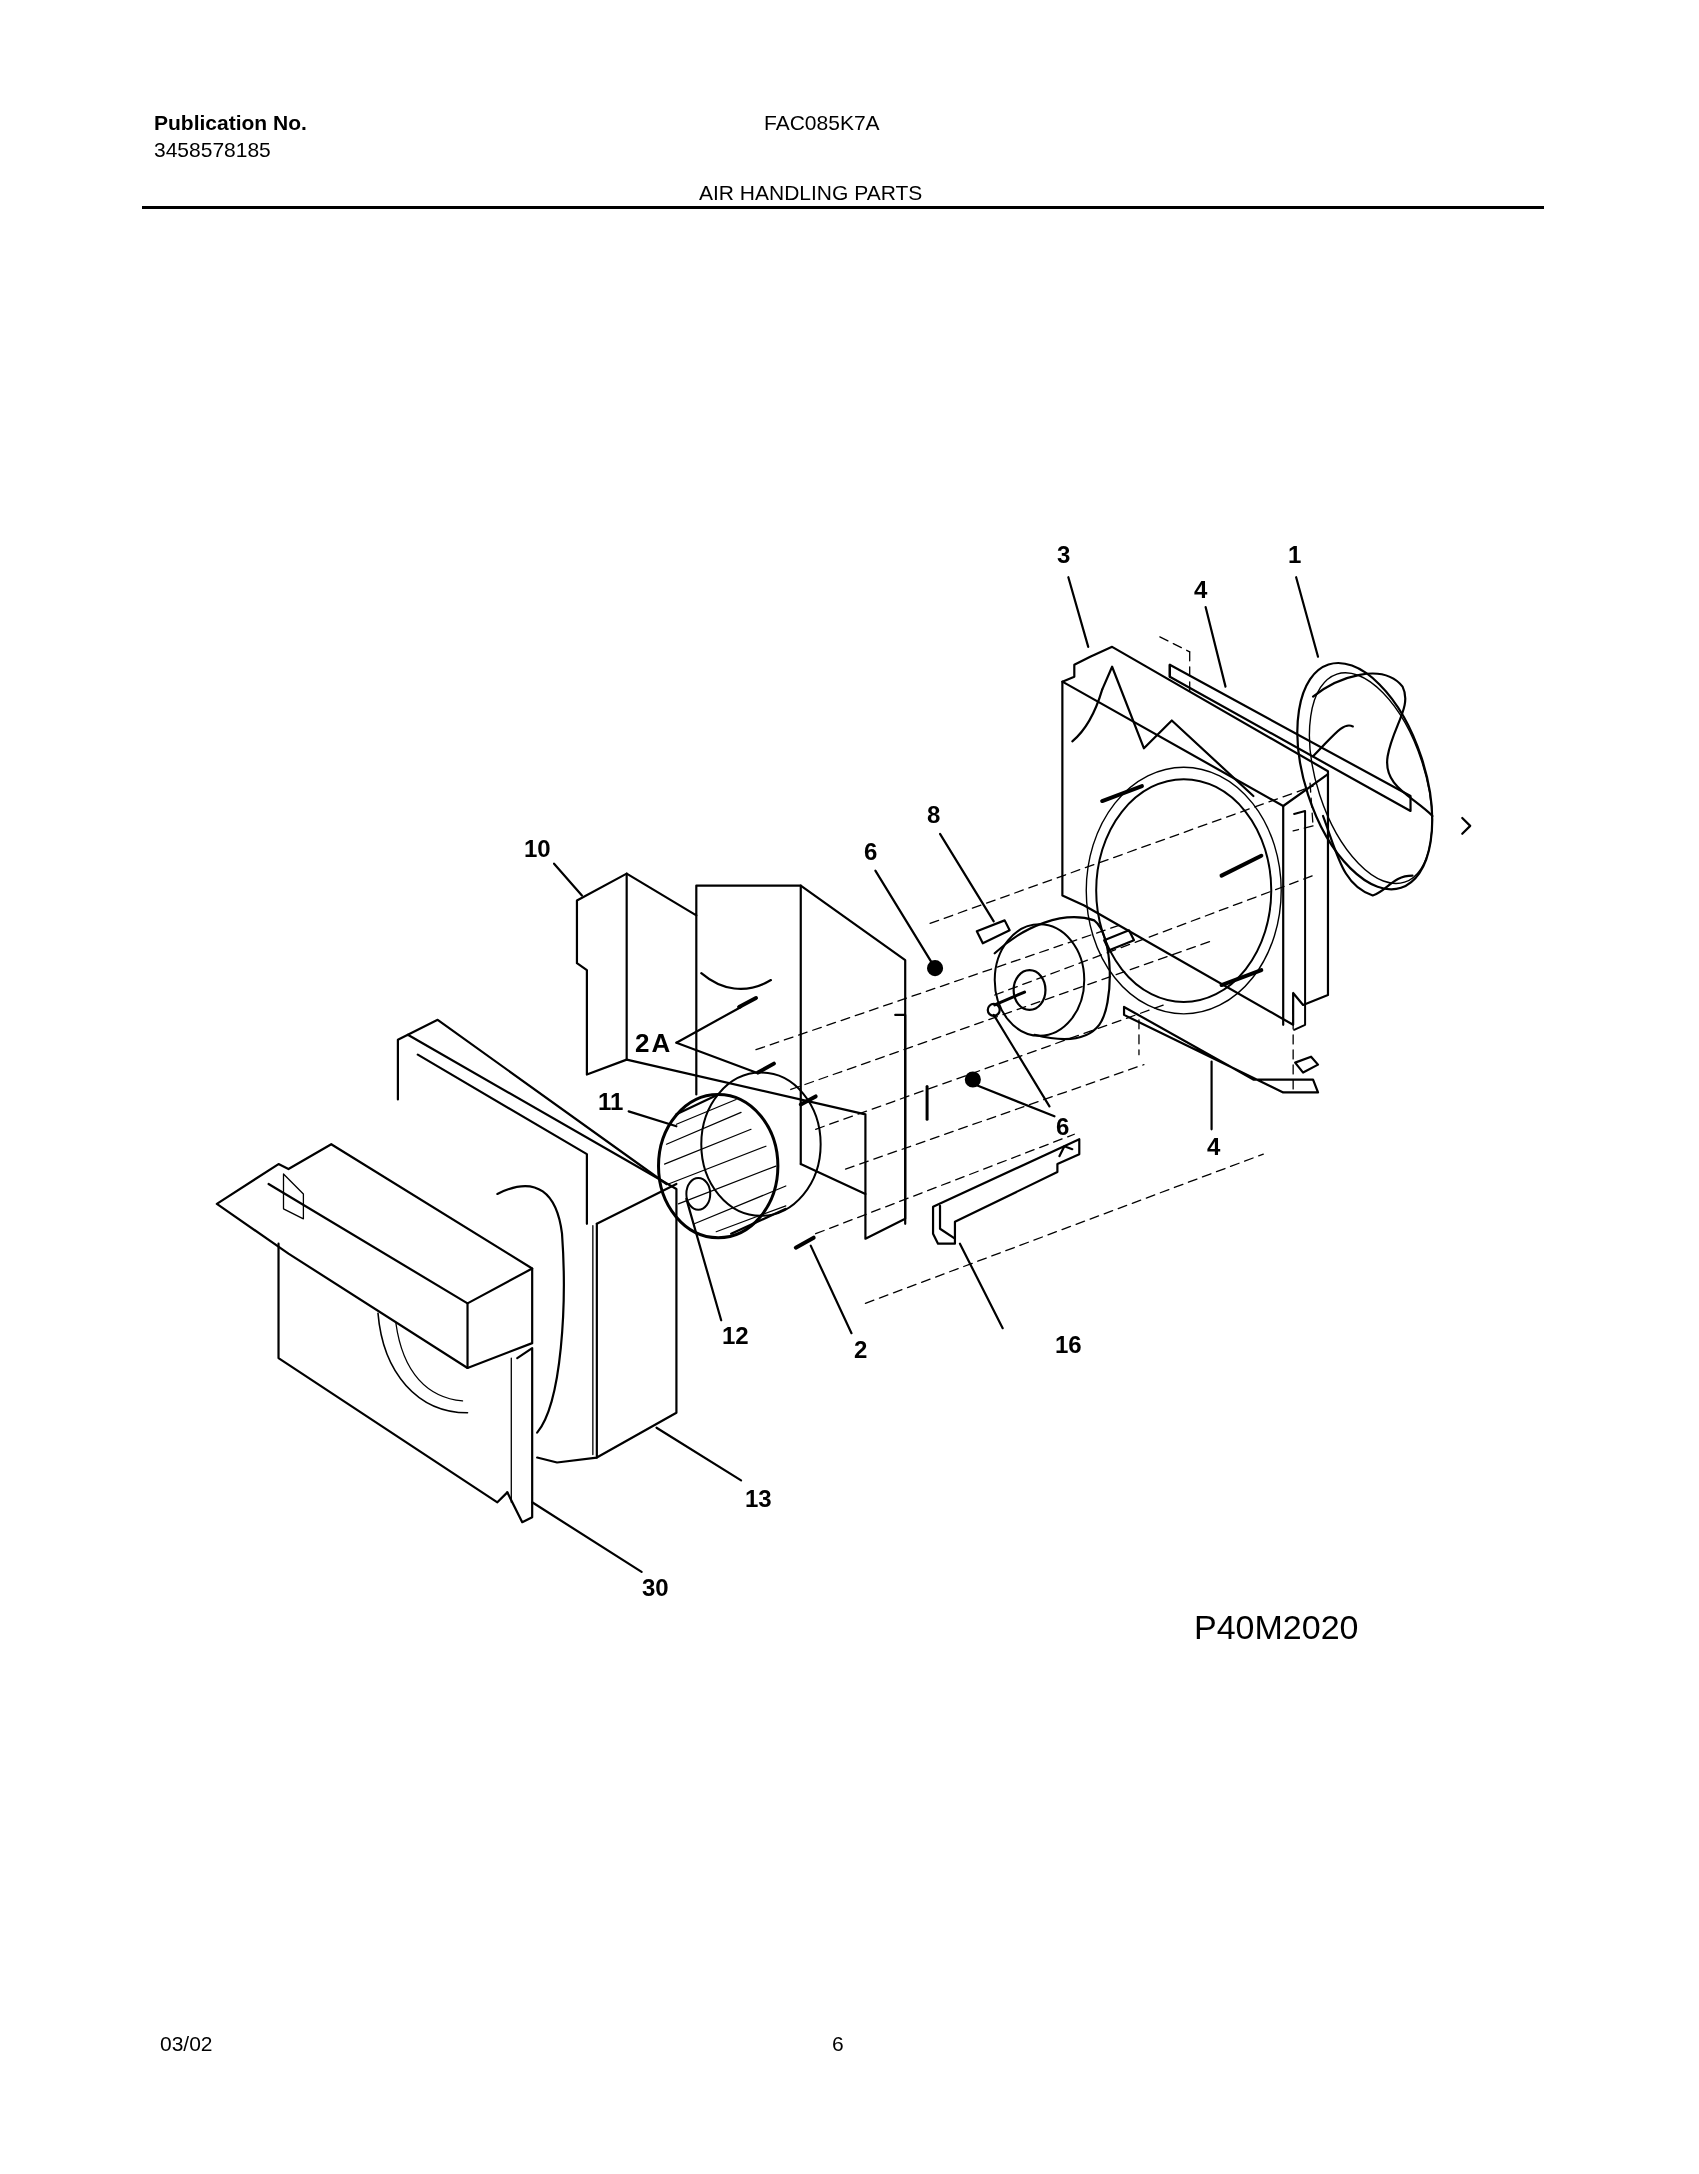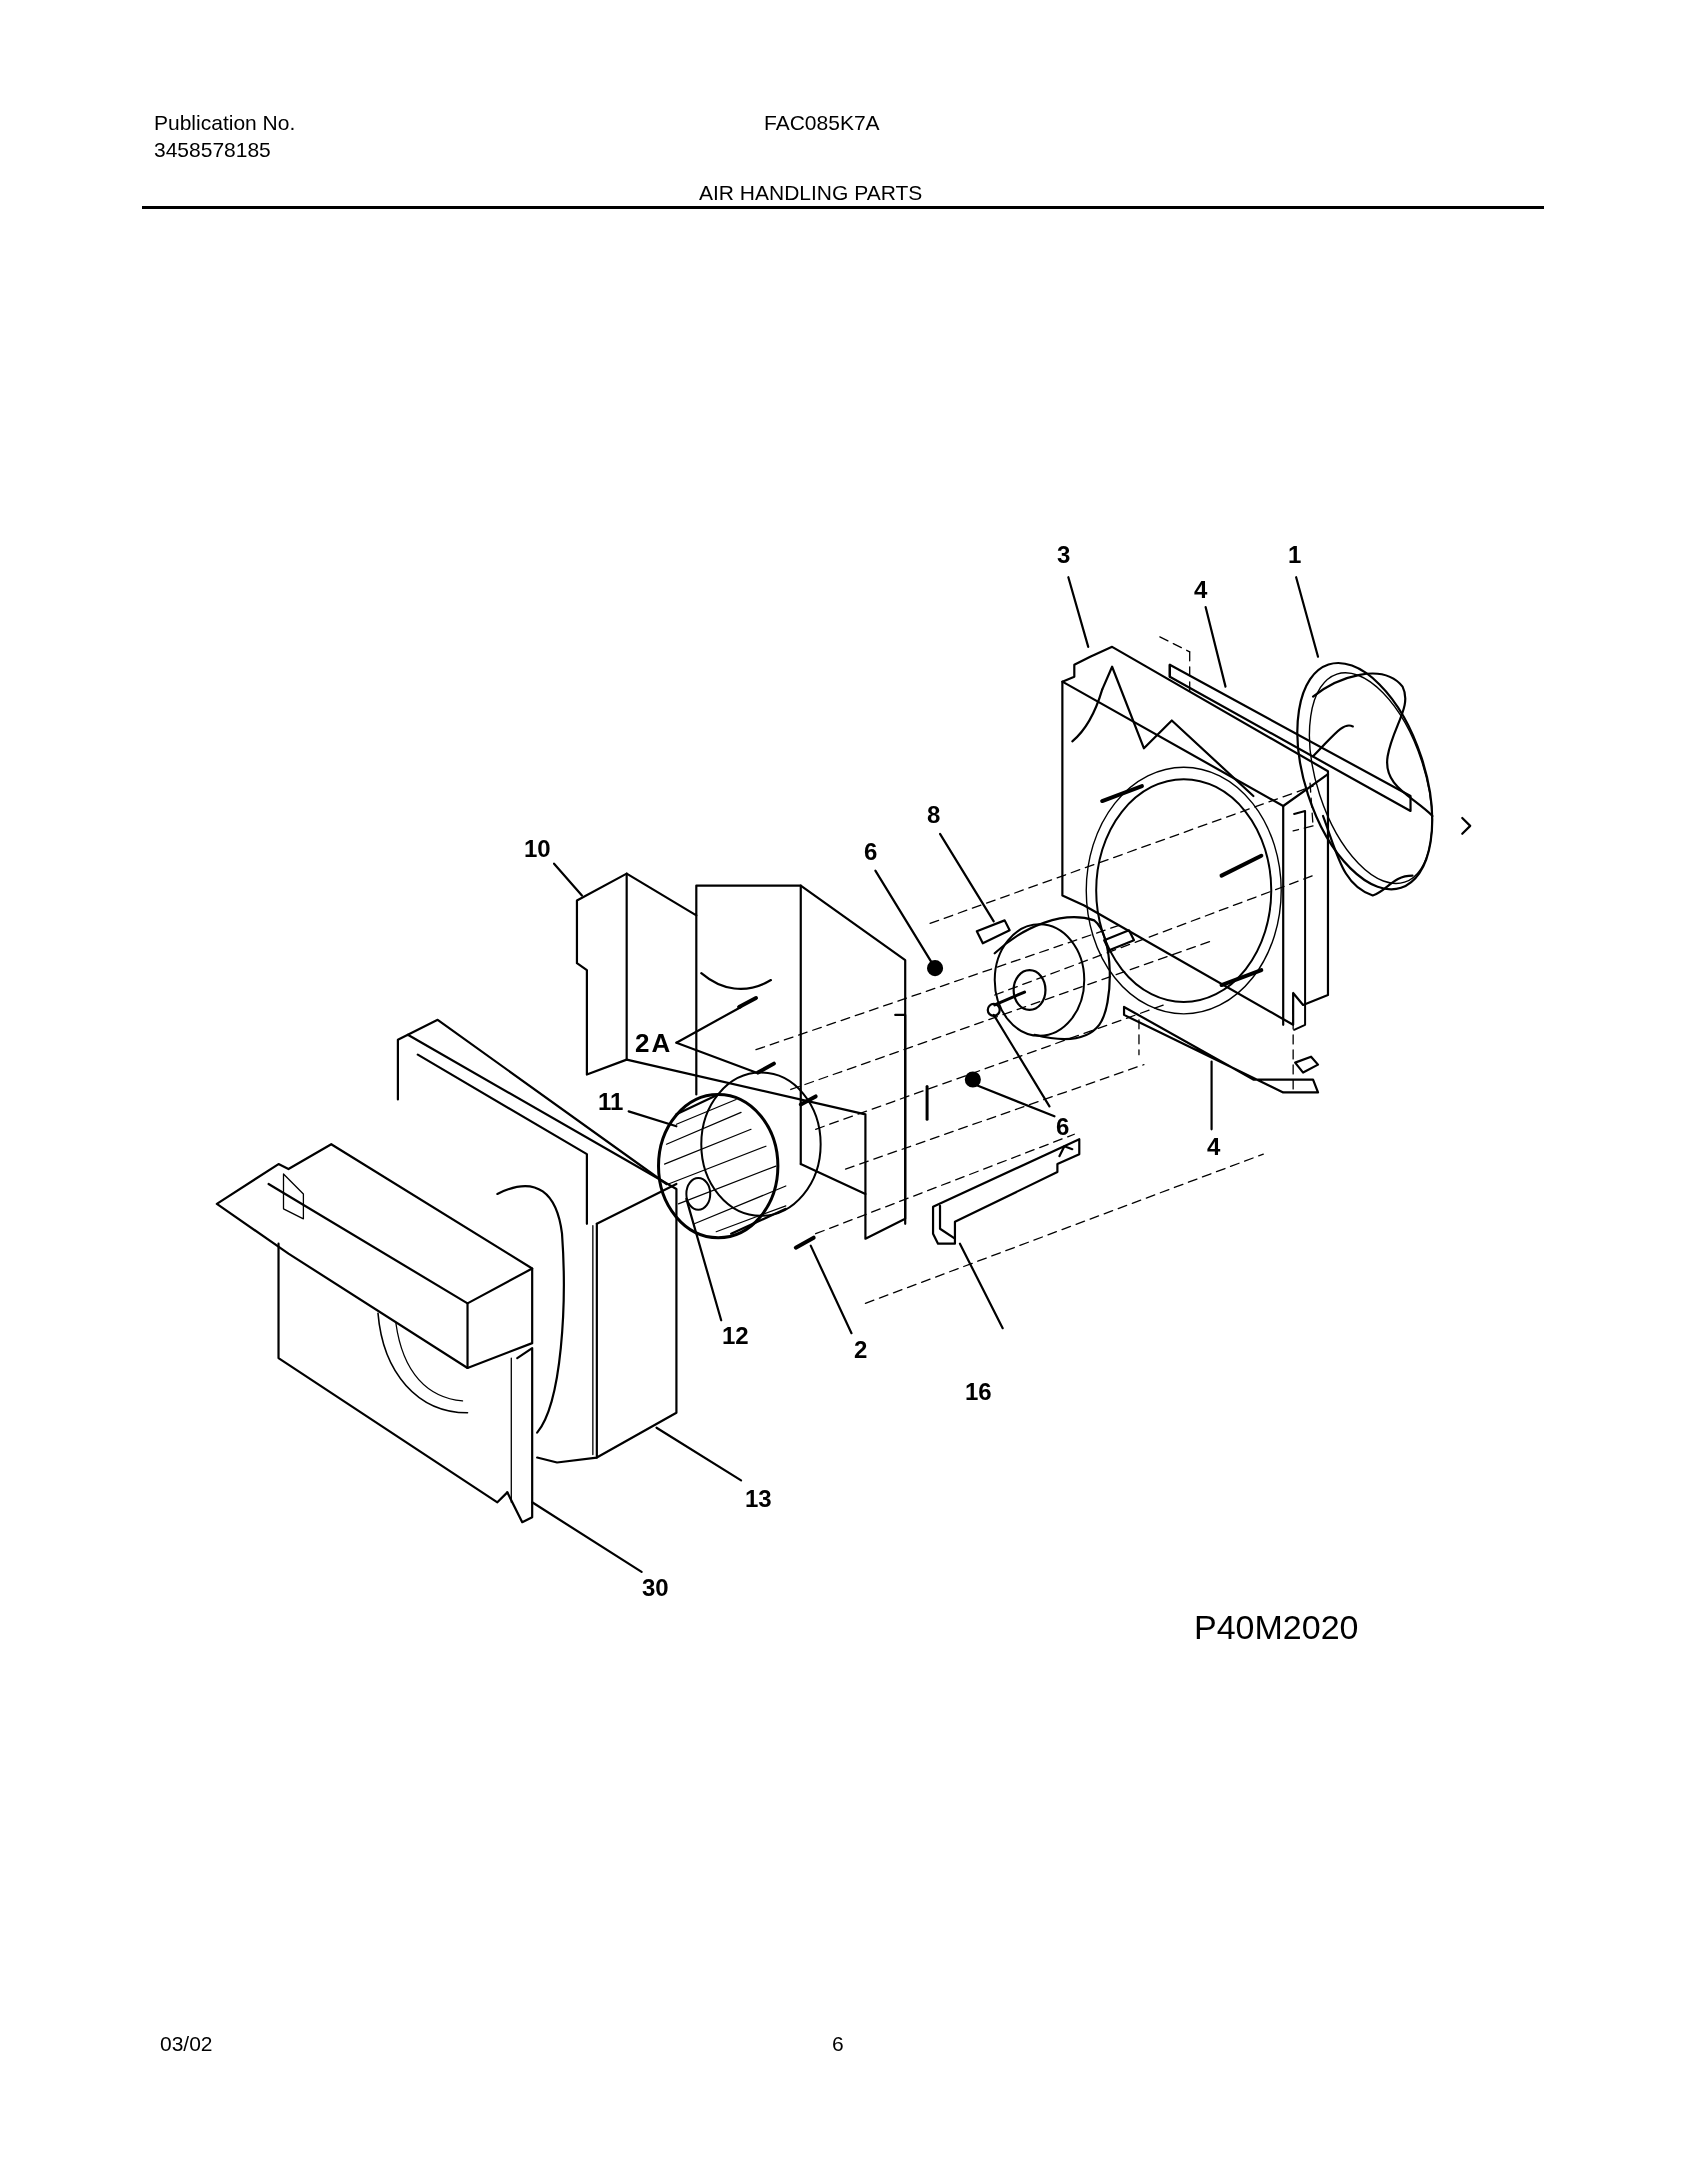--- a/index.html
+++ b/index.html
@@ -10,21 +10,21 @@
   .rule { position: absolute; left: 142px; top: 206px; width: 1402px; height: 3px; background: #000; }
   .callout { font-weight: bold; font-size: 24px; line-height: 26px; }
   .figid { font-size: 34px; letter-spacing: 0px; margin-top: 28px; }
   .ftr { font-size: 21px; line-height: 24px; }
   svg.diagram { position: absolute; left: 0; top: 0; }
   svg.diagram * { vector-effect: non-scaling-stroke; }
 </style>
 </head>
 <body>
 
-<div class="abs hdr" style="left:154px; top:111px;">Publication No.</div>
+<div class="abs hdr" style="left:154px; top:111px;font-weight:bold;">Publication No.</div>
 <div class="abs hdr" style="left:154px; top:138px;">3458578185</div>
 <div class="abs hdr" style="left:764px; top:111px;">FAC085K7A</div>
 <div class="abs hdr" style="left:699px; top:181px;">AIR HANDLING PARTS</div>
 <div class="rule"></div>
 
 <svg class="diagram" width="1699" height="2174" viewBox="0 0 1708 2185" fill="none" stroke="#000" stroke-width="2.2" stroke-linejoin="round" stroke-linecap="round">
 
   <g stroke-width="1.3" stroke-dasharray="9 6">
     <line x1="760" y1="1055" x2="1125" y2="930"></line>
     <line x1="795" y1="1095" x2="1220" y2="945"></line>
@@ -179,21 +179,21 @@
 <div class="abs callout" style="left:1288px; top:542px;">1</div>
 <div class="abs callout" style="left:524px; top:836px;">10</div>
 <div class="abs callout" style="left:864px; top:839px;">6</div>
 <div class="abs callout" style="left:927px; top:802px;">8</div>
 <div class="abs callout" style="left:635px; top:1030px; font-weight:bold; font-size:26px; letter-spacing:2px;">2A</div>
 <div class="abs callout" style="left:598px; top:1089px;">11</div>
 <div class="abs callout" style="left:1056px; top:1114px;">6</div>
 <div class="abs callout" style="left:1207px; top:1134px;">4</div>
 <div class="abs callout" style="left:722px; top:1323px;">12</div>
 <div class="abs callout" style="left:854px; top:1337px;">2</div>
-<div class="abs callout" style="left:965px; top:1332px;margin-top:47px;">16</div>
+<div class="abs callout" style="left:1055px; top:1332px;">16</div>
 <div class="abs callout" style="left:745px; top:1486px;">13</div>
 <div class="abs callout" style="left:642px; top:1575px;">30</div>
 
 <div class="abs figid" style="left:1194px; top:1580px;">P40M2020</div>
 
 <div class="abs ftr" style="left:160px; top:2032px;">03/02</div>
 <div class="abs ftr" style="left:832px; top:2032px;">6</div>
 
 
 </body></html>

